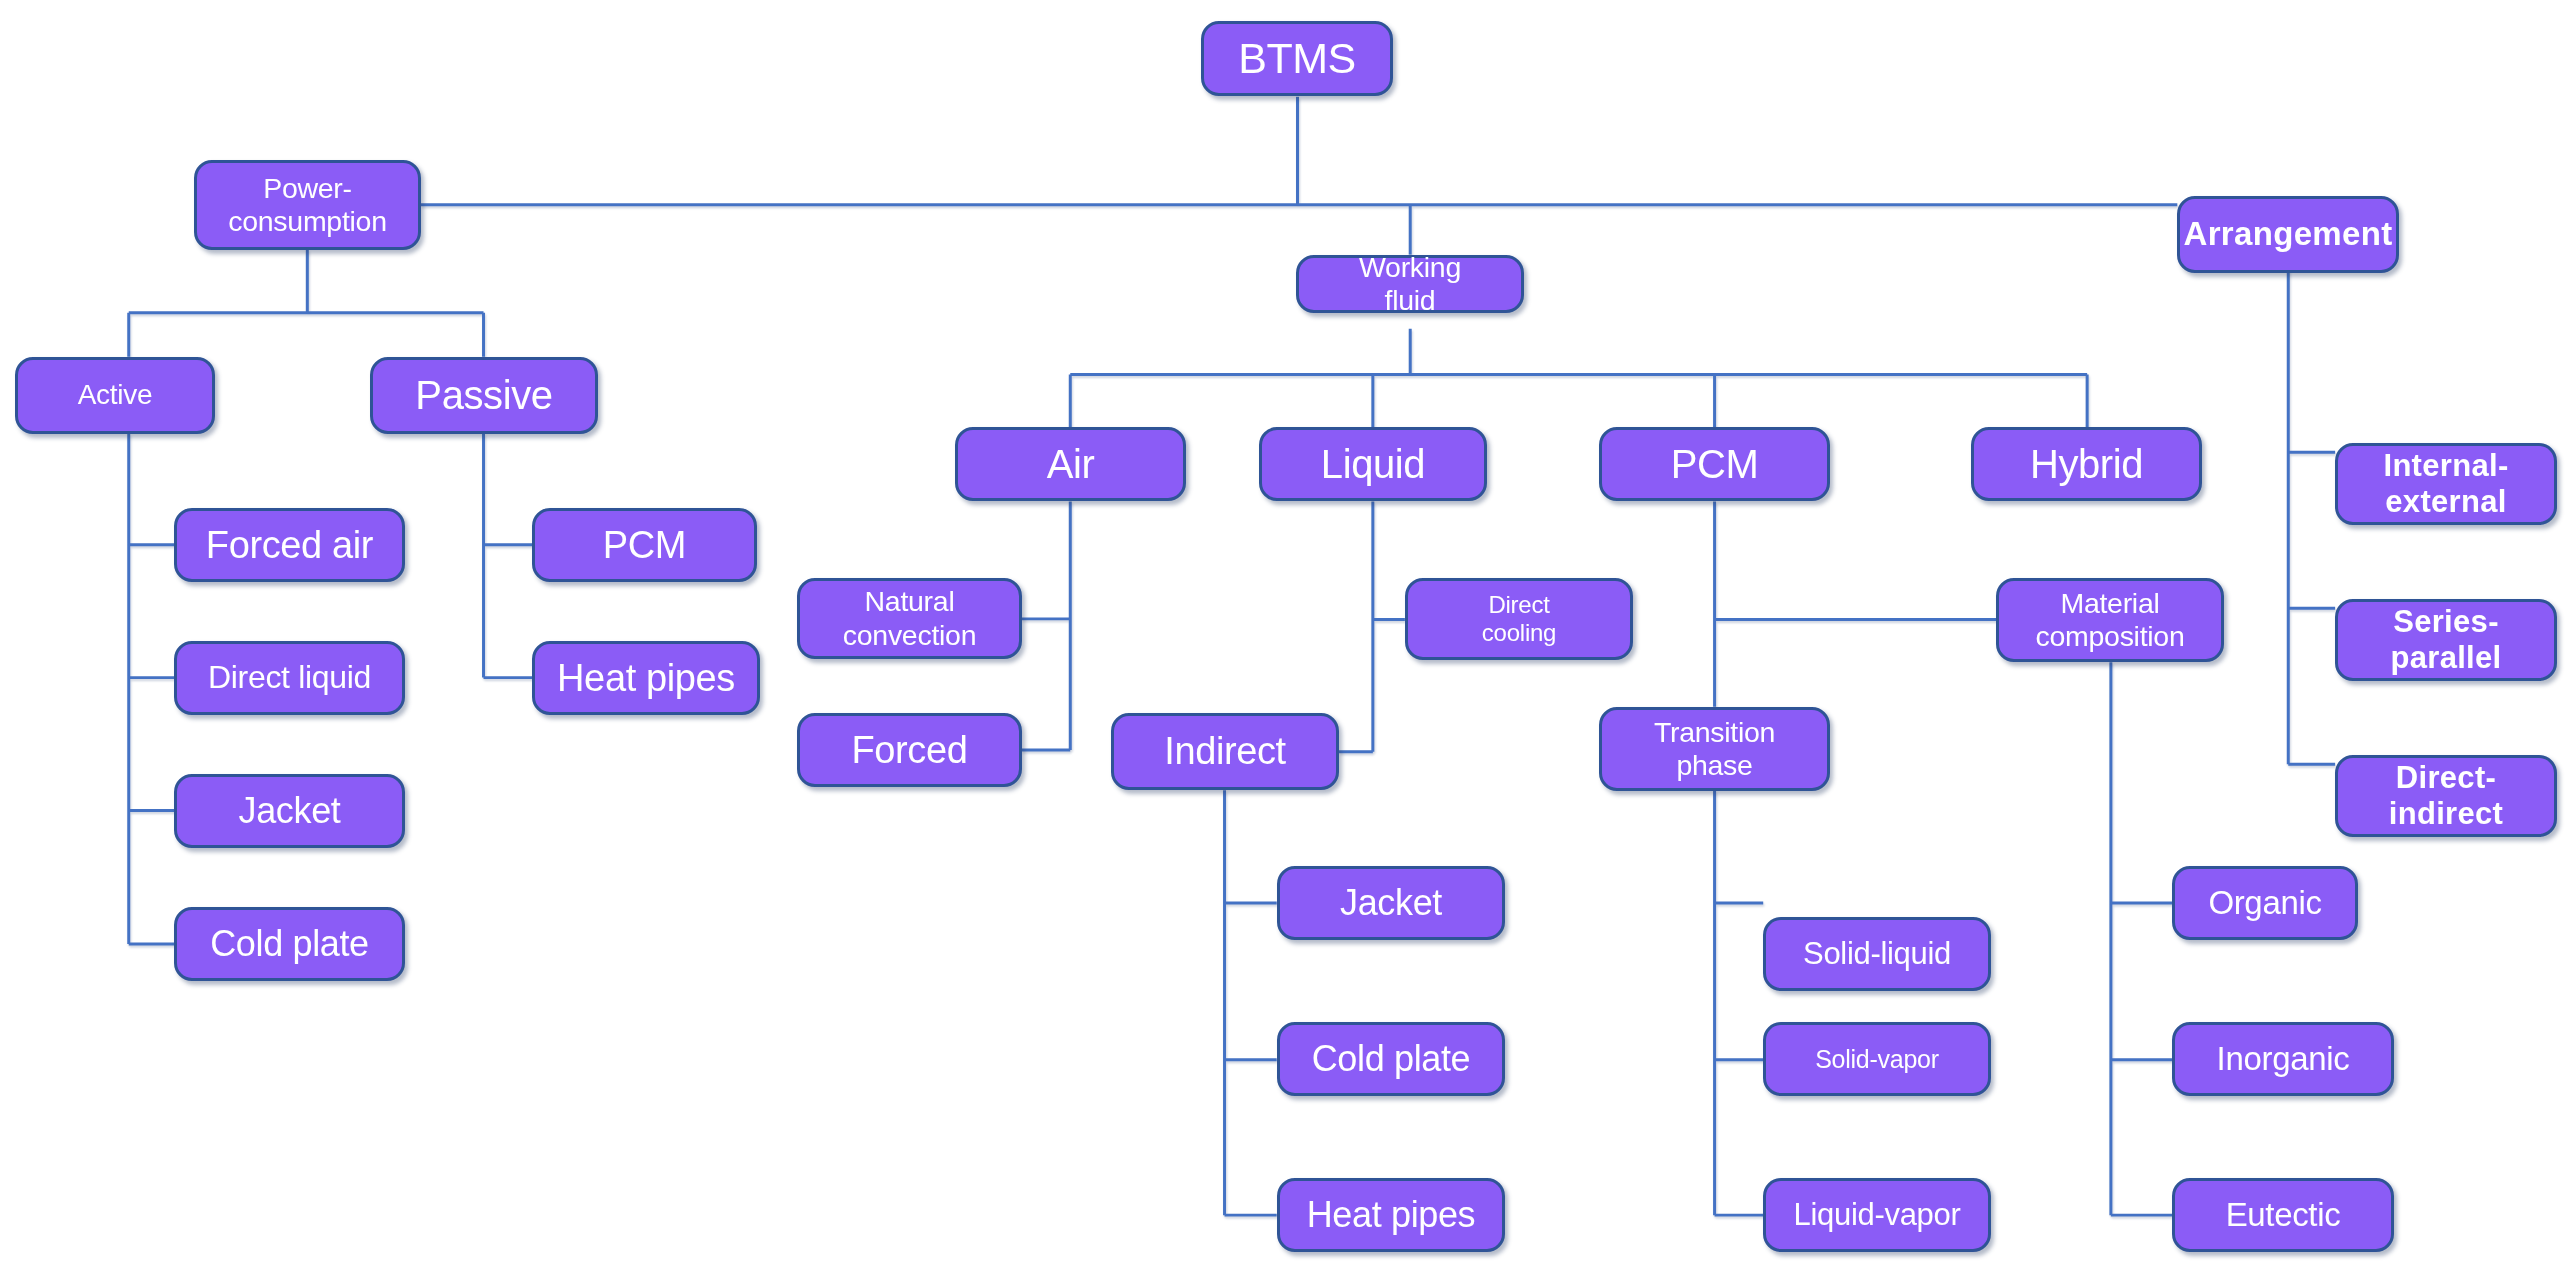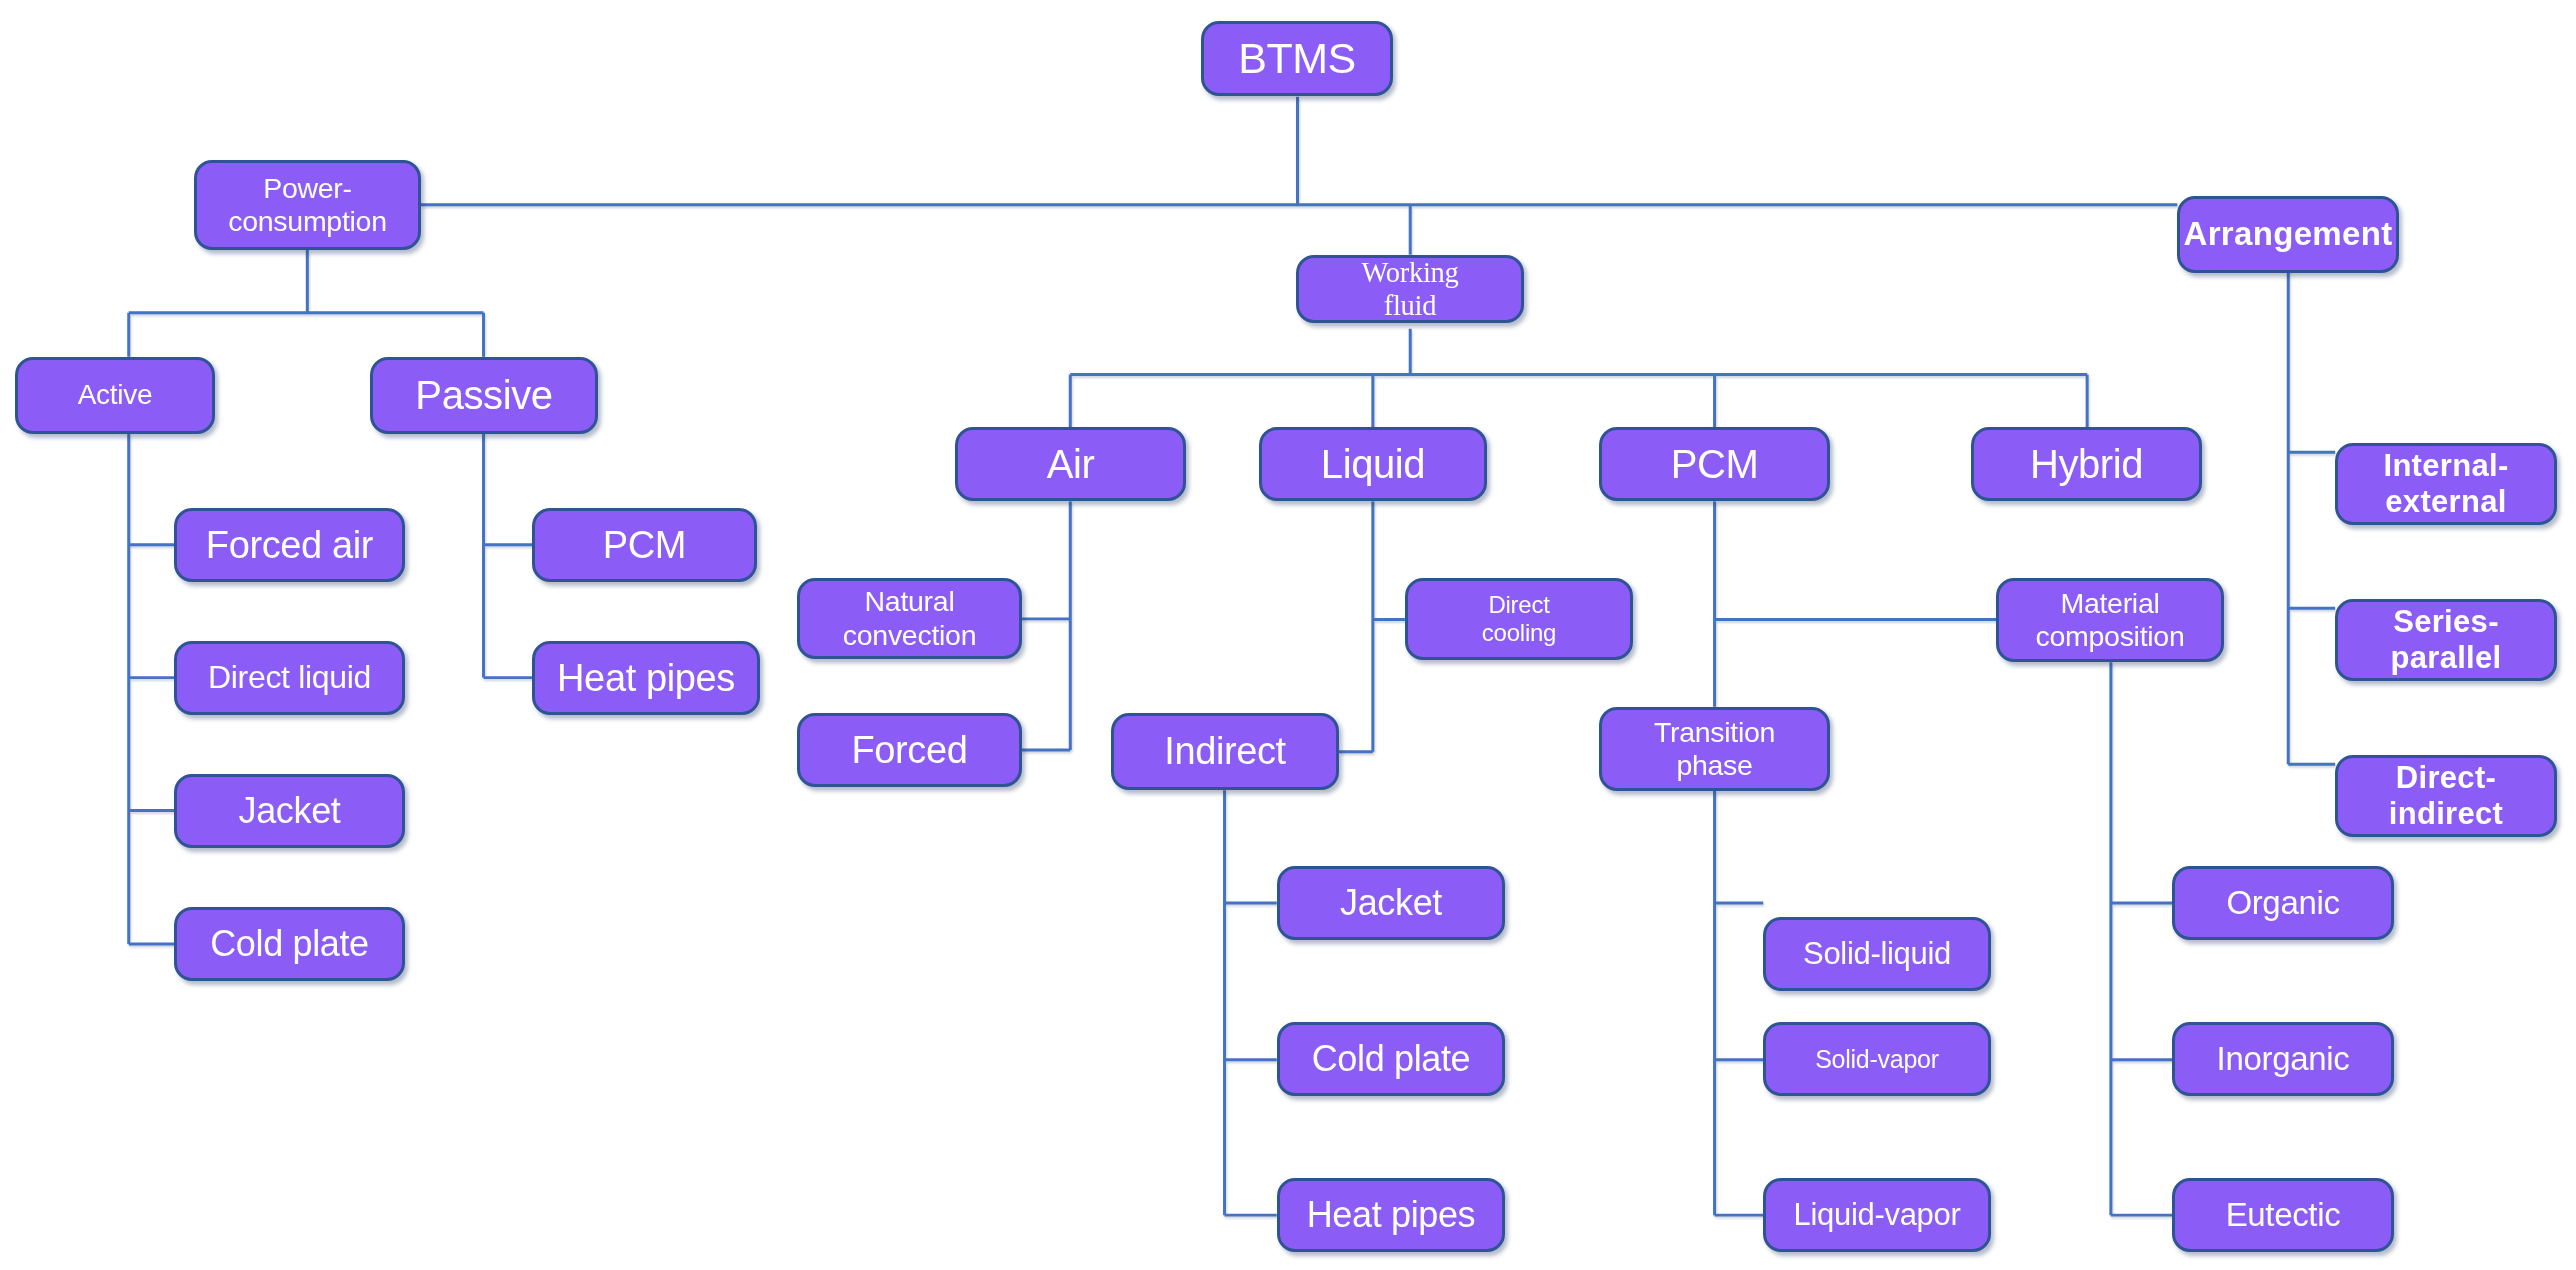--- a/index.html
+++ b/index.html
@@ -66,21 +66,21 @@
     <path d="M3857 407 L3857 1288 M3857 762 L3936 762 M3857 1025 L3936 1025 M3857 1288 L3936 1288"></path>
   </svg>
 
   <div class="node" style="left:1201px;top:21.4px;width:192px;height:75px;font-size:43px;">BTMS</div>
 
   <div class="node" style="left:194px;top:160px;width:227px;height:90px;font-size:28.5px;">Power-
 consumption</div>
 
   <div class="node wide" style="left:2177px;top:164px;width:222px;height:77px;font-size:33px;">Arrangement</div>
 
-  <div class="node" style="left:1296px;top:255px;width:228px;height:68px;font-size:28.5px;font-family:Liberation Serif, serif;">Working
+  <div class="node" style="left:1296px;top:255px;width:228px;height:58px;font-size:28.5px;">Working
 fluid</div>
 
   <div class="node" style="left:15px;top:357px;width:200px;height:77px;font-size:28px;text-align:center;">Active</div>
 
   <div class="node" style="left:370px;top:357px;width:228px;height:77px;font-size:40px;">Passive</div>
 
   <div class="node" style="left:174px;top:508px;width:231px;height:74px;font-size:38px;">Forced air</div>
 
   <div class="node" style="left:174px;top:641px;width:231px;height:74px;font-size:32px;">Direct liquid</div>
 
@@ -130,20 +130,20 @@
 
   <div class="node wide" style="left:2335px;top:411px;width:222px;height:82px;font-size:31px;">Internal-
 external</div>
 
   <div class="node wide" style="left:2335px;top:567px;width:222px;height:82px;font-size:31px;">Series-
 parallel</div>
 
   <div class="node wide" style="left:2335px;top:723px;width:222px;height:82px;font-size:31px;">Direct-
 indirect</div>
 
-  <div class="node" style="left:2172px;top:866px;width:222px;height:74px;font-size:33px;">Organic</div>
+  <div class="node" style="left:2172px;top:866px;width:186px;height:74px;font-size:33px;">Organic</div>
 
   <div class="node" style="left:2172px;top:1022px;width:222px;height:74px;font-size:33px;">Inorganic</div>
 
   <div class="node" style="left:2172px;top:1178px;width:222px;height:74px;font-size:33px;">Eutectic</div>
 
 </div>
 
 
 </body></html>

